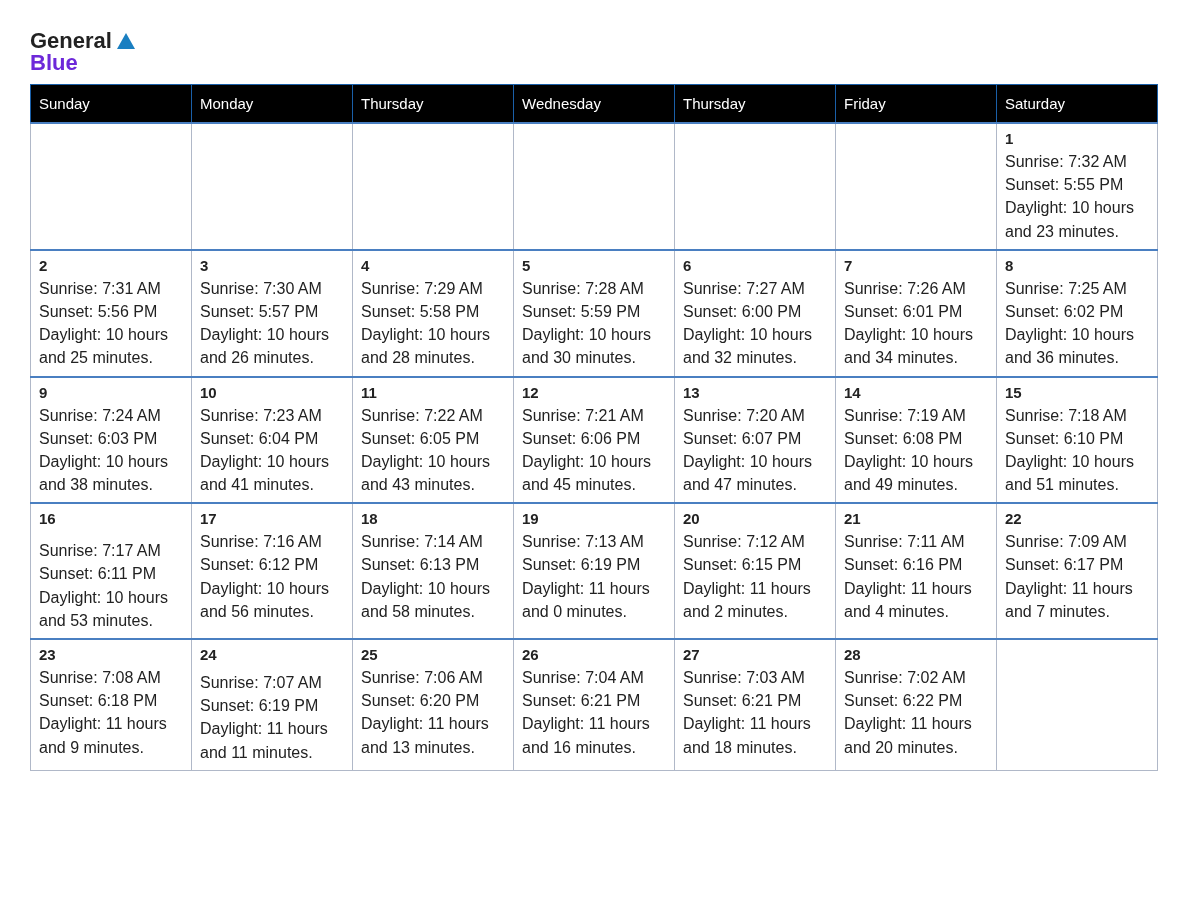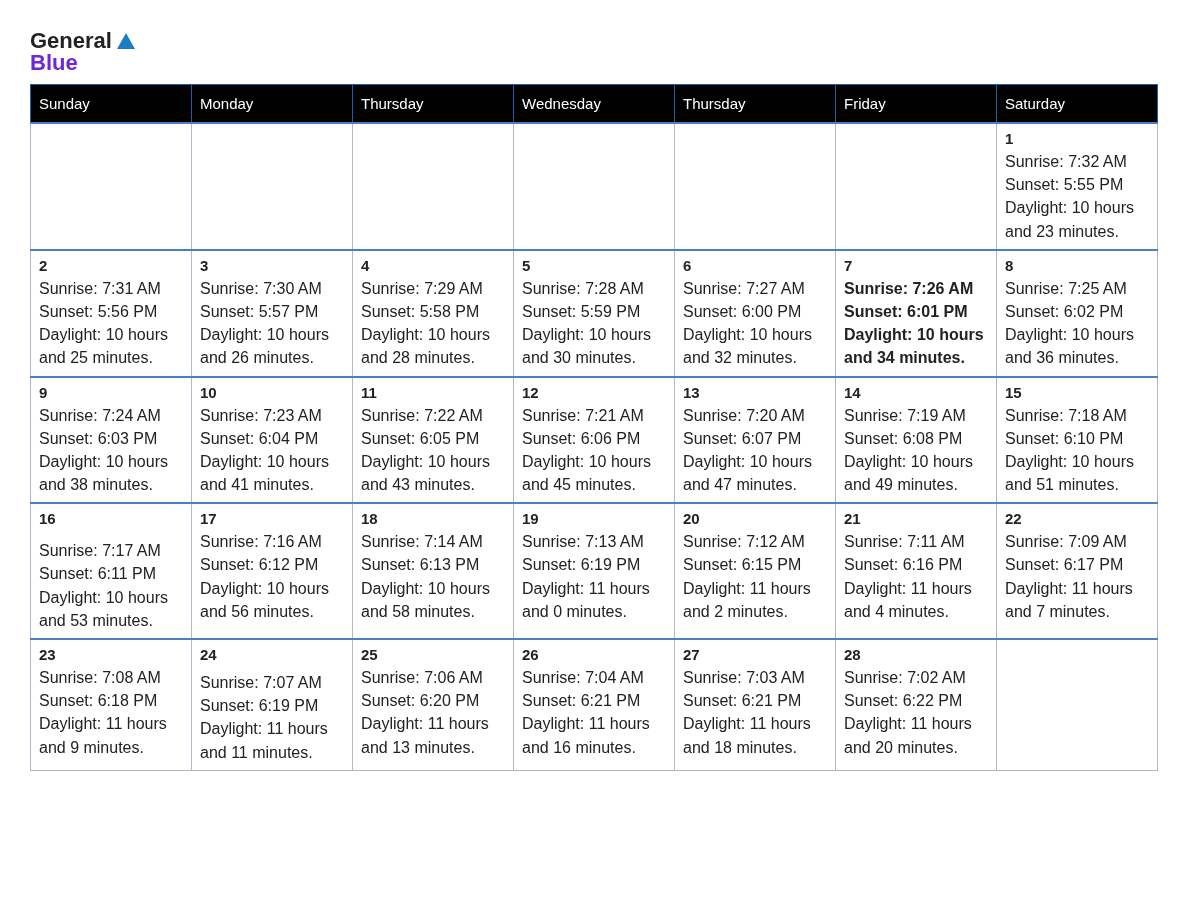--- a/index.html
+++ b/index.html
@@ -171,21 +171,21 @@
         </td>
         <td>
           <span class="day-number">6</span>
           <div class="day-info" style="white-space: pre-line;">Sunrise: 7:27 AM
 Sunset: 6:00 PM
 Daylight: 10 hours
 and 32 minutes.</div>
         </td>
         <td>
           <span class="day-number">7</span>
-          <div class="day-info" style="white-space: pre-line; font-weight: bold;">Sunrise: 7:26 AM
+          <div class="day-info" style="white-space: pre-line;">Sunrise: 7:26 AM
 Sunset: 6:01 PM
 Daylight: 10 hours
 and 34 minutes.</div>
         </td>
         <td>
           <span class="day-number">8</span>
           <div class="day-info" style="white-space: pre-line;">Sunrise: 7:25 AM
 Sunset: 6:02 PM
 Daylight: 10 hours
 and 36 minutes.</div>

